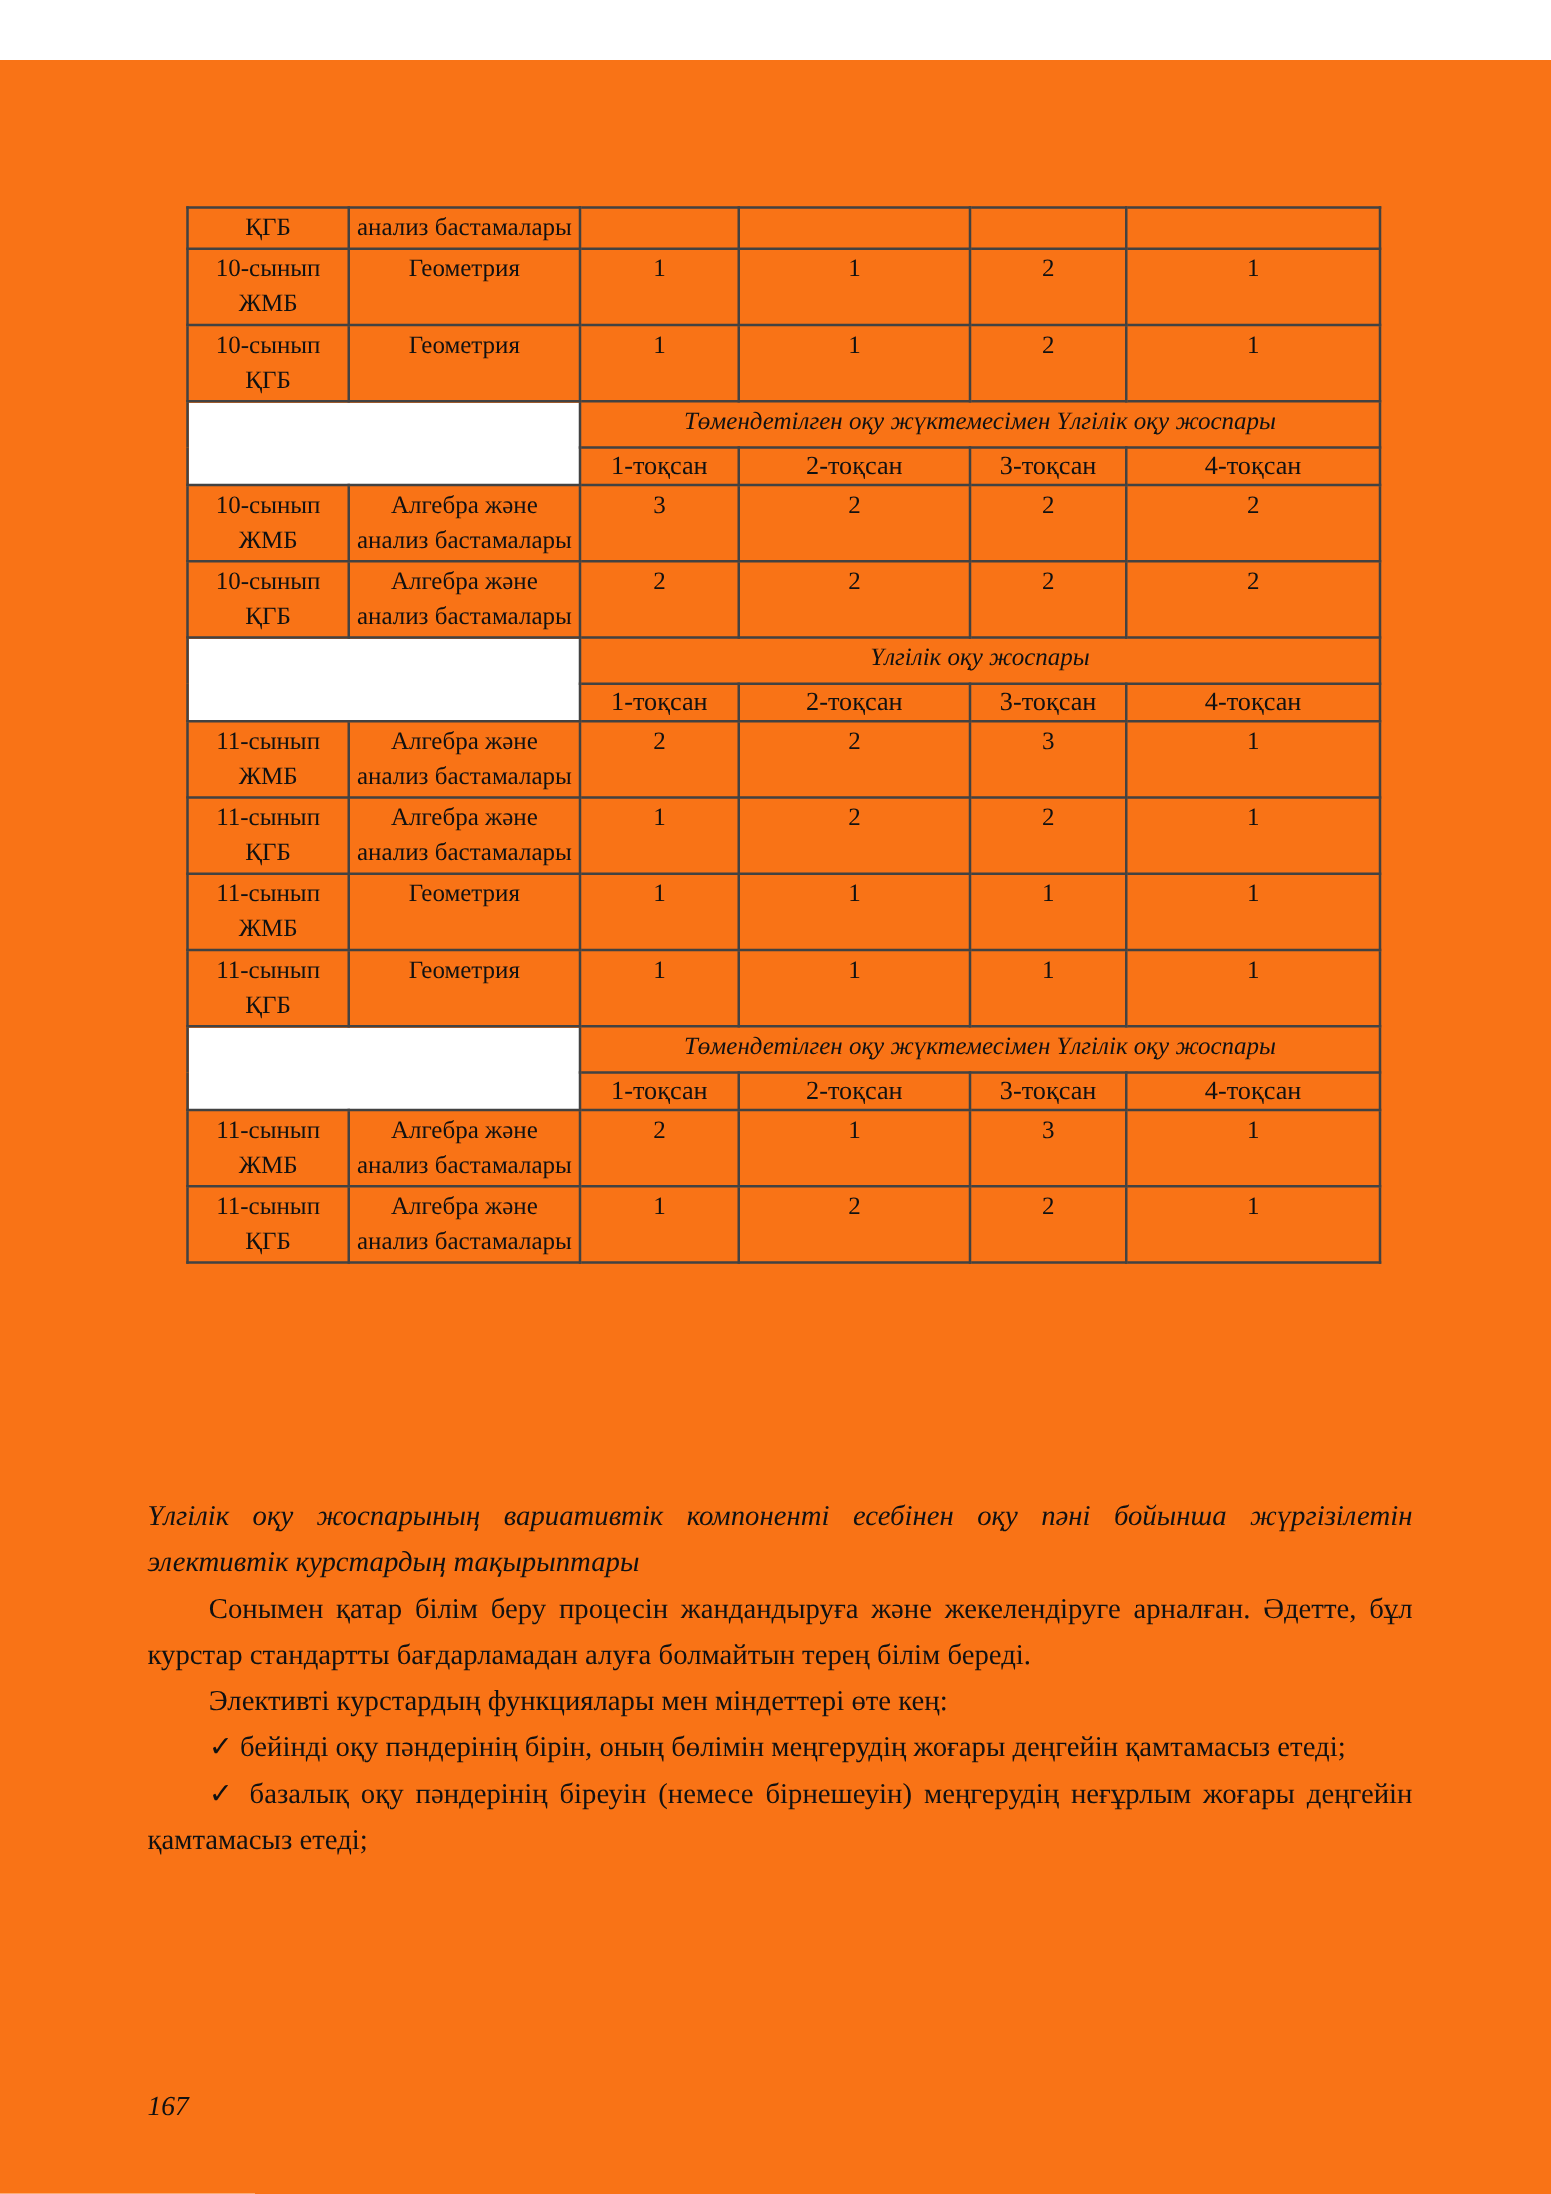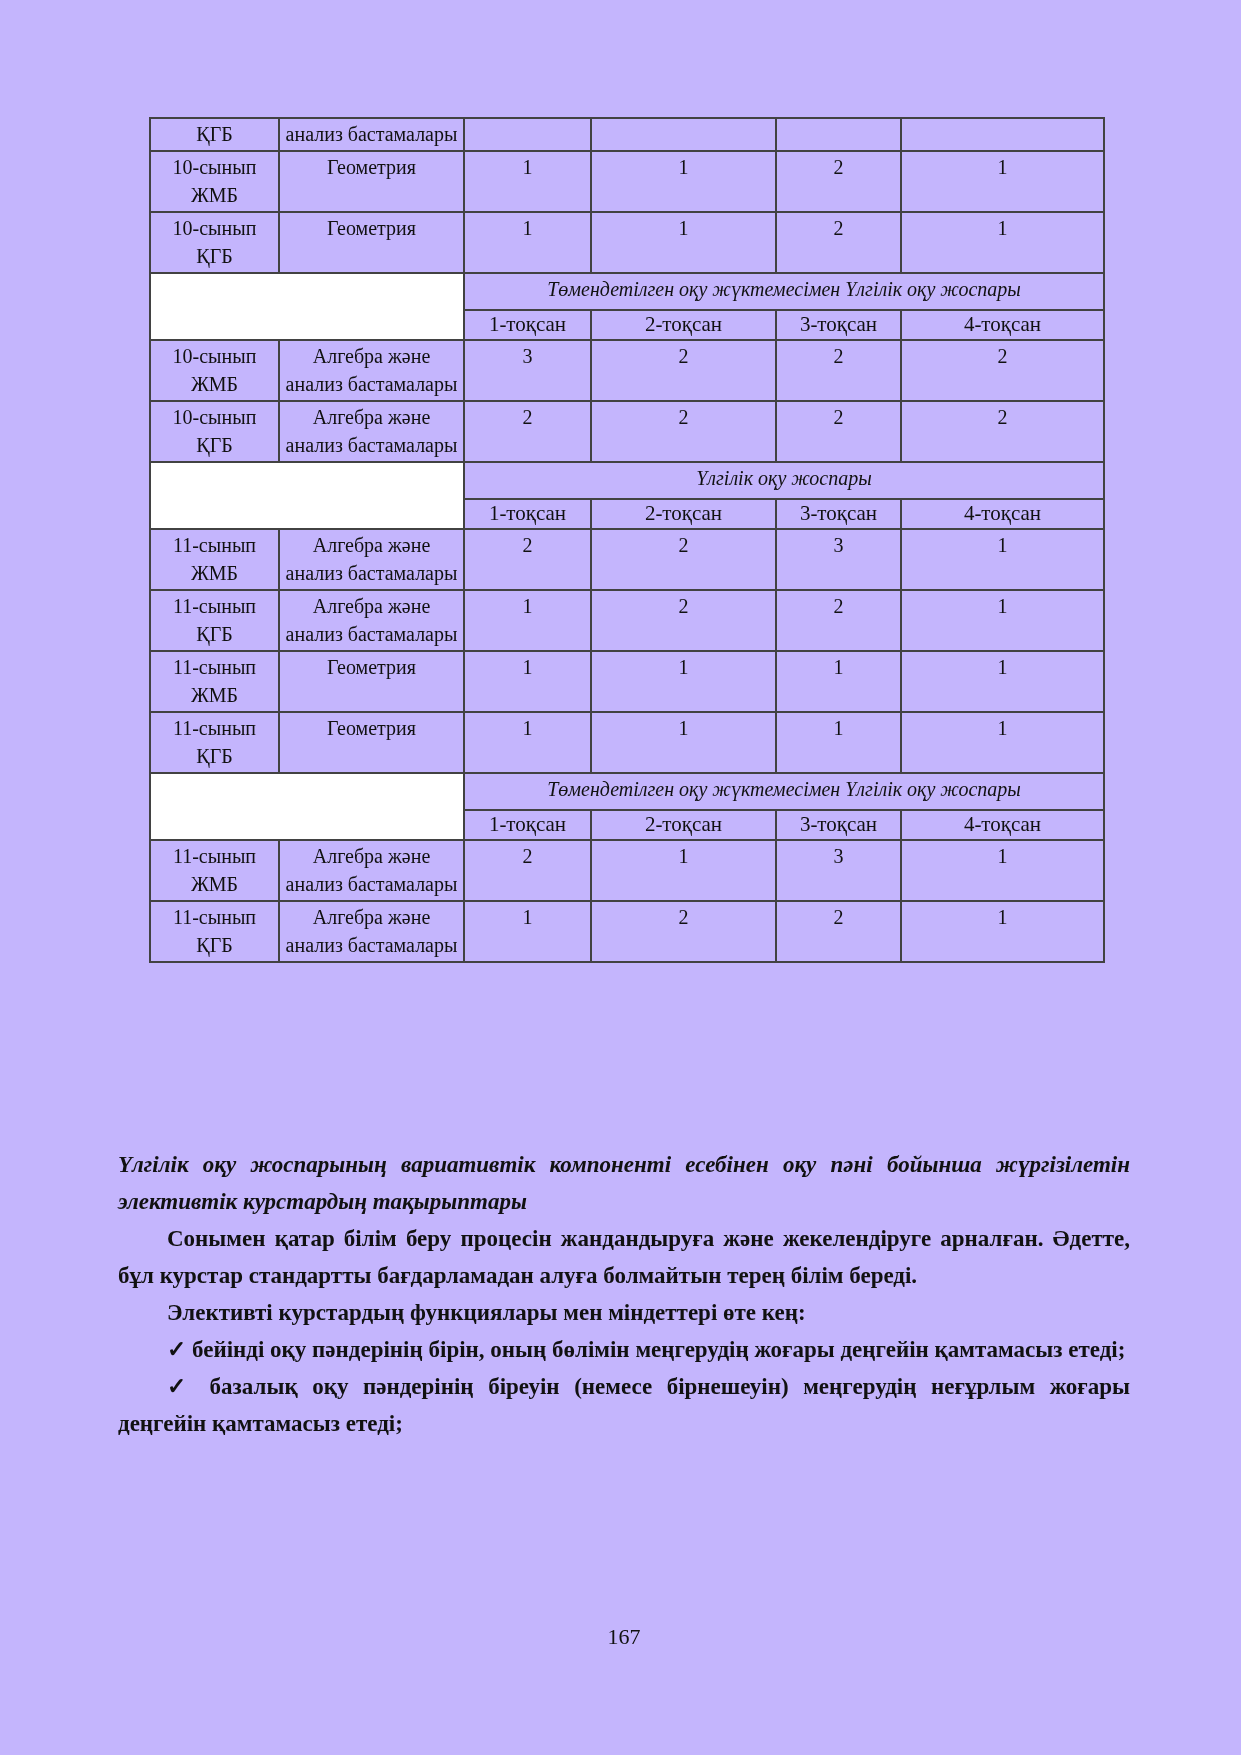--- a/index.html
+++ b/index.html
@@ -10,22 +10,23 @@
   body {
     width: 1241px;
     height: 1755px;
     position: relative;
     font-family: "Liberation Serif", "DejaVu Serif", serif;
     color: #111111;
   }
   .page {
     position: absolute;
     inset: 0;
-    background: #c4b5fd;
+    background: #f97316;
     overflow: hidden;
+    margin-top: 48px;
   }
 
   
   table.curriculum {
     position: absolute;
     left: 149px;
     top: 117px;
     width: 954px;
     border-collapse: collapse;
     table-layout: fixed;
@@ -63,44 +64,43 @@
 
   
   .text-block {
     position: absolute;
     left: 118px;
     top: 1146px;
     width: 1012px;
     font-size: 23px;
     line-height: 37px;
     text-align: justify;
-    font-weight: bold;
   }
   .text-block p {
     margin: 0;
   }
   p.doc-heading {
     font-style: italic;
   }
   p.indent {
     text-indent: 49px;
   }
   .check {
     display: inline;
   }
 
   
   .page-number {
     position: absolute;
     left: 118px;
     top: 1622px;
     width: 1012px;
-    text-align: center;
     font-size: 22px;
     line-height: 30px;
+    font-style: italic;
   }
 </style>
 </head>
 <body>
 
 <div class="page">
 
   <table class="curriculum">
     <colgroup>
       <col style="width:129px">

